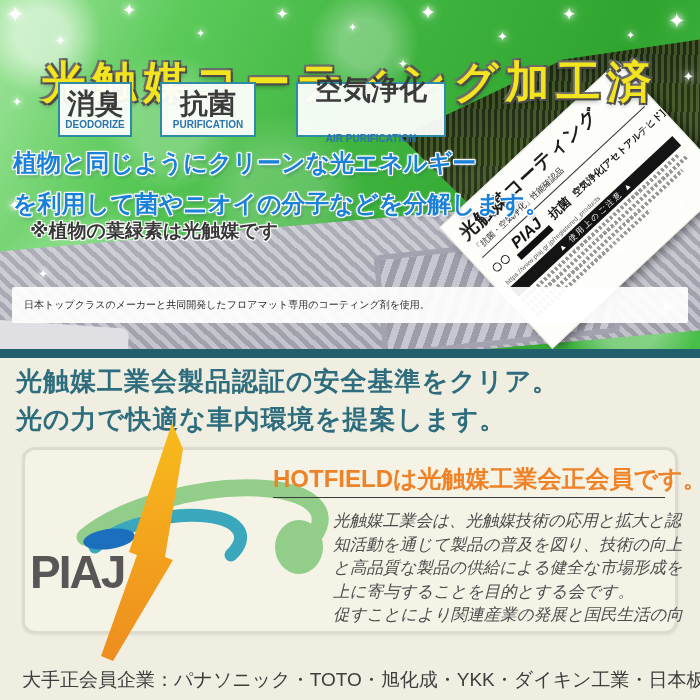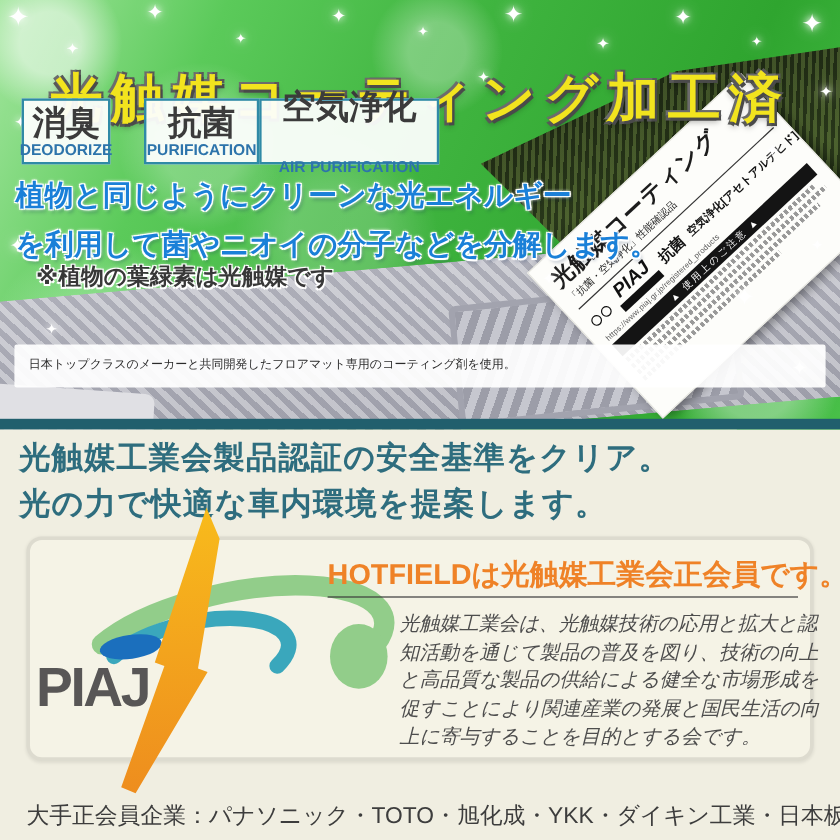--- a/index.html
+++ b/index.html
@@ -18,23 +18,23 @@
       radial-gradient(circle at 12% 82%, rgba(200,245,200,.45) 0 46px, rgba(255,255,255,0) 95px),
       linear-gradient(115deg,#a3e69e 0%,#5bca5a 22%,#3fb43f 48%,#2fa52f 75%,#49c049 100%);}
   .sp{position:absolute;color:#fff;font-style:normal;z-index:4;
       text-shadow:0 0 6px #fff,0 0 12px rgba(255,255,255,.8);line-height:1;}
   .hero-title{position:absolute;left:0;top:24px;width:700px;text-align:center;z-index:6;
     font-family:"Liberation Serif","DejaVu Serif",serif;font-weight:bold;font-size:44px;
     letter-spacing:7px;color:#f2e41e;white-space:nowrap;
     text-shadow:2px 2px 0 #4a4a4a,-2px -2px 0 #6c6c6c,2px -2px 0 #585858,-2px 2px 0 #585858,0 3px 5px rgba(0,0,0,.35);}
   .features{position:absolute;left:18px;top:82px;display:flex;z-index:6;}
   .feature{background:rgba(252,254,252,.95);border:2px solid #2f8aa6;height:51px;
-    display:flex;flex-direction:column;align-items:center;justify-content:center;padding:0 4px;}
+    display:flex;flex-direction:column;align-items:center;justify-content:center;padding:0 4px;margin-left:40px;}
   .feature .jp{font-size:28px;font-weight:bold;color:#3b3b3b;line-height:1.1;white-space:nowrap;}
-  .feature .en{font-size:13px;font-weight:bold;color:#2d74ab;line-height:1;white-space:nowrap;}
+  .feature .en{font-size:10px;font-weight:bold;color:#2d74ab;line-height:1;white-space:nowrap;}
   .f1{width:62px;} .f2{width:84px;margin-left:28px;} .f3{width:138px;gap:28px;}
   .headline{position:absolute;left:13px;z-index:6;font-size:24px;font-weight:bold;color:#1a80d8;
     white-space:nowrap;letter-spacing:0;
     text-shadow:0 0 3px #fff,0 0 3px #fff,1px 1px 0 #fff,-1px -1px 0 #fff,1px -1px 0 #fff,-1px 1px 0 #fff,2px 3px 3px rgba(0,30,80,.25);}
   .hl1{top:147px;} .hl2{top:188px;}
   .hero-note{position:absolute;left:30px;top:218px;z-index:6;font-size:19px;font-weight:bold;color:#383838;
     white-space:nowrap;text-shadow:0 0 3px #fff,1px 1px 0 #fff,-1px -1px 0 #fff,1px -1px 0 #fff,-1px 1px 0 #fff;}
   .info-box{position:absolute;left:12px;top:287px;width:652px;z-index:6;background:rgba(255,255,255,.93);
     padding:7px 12px;border-radius:2px;}
   .info-box div{font-size:10px;color:#2b2b2b;line-height:22px;white-space:nowrap;}
@@ -205,19 +205,19 @@
       <polygon points="87,18 98,44 80,152 88,155 28,256 16,251 52,150 44,147" fill="url(#boltg)"></polygon>
     </svg>
 
     <div class="member-title">HOTFIELDは光触媒工業会正会員です。</div>
     <div class="member-rule"></div>
 
     <div class="member-body">
       <span>光触媒工業会は、光触媒技術の応用と拡大と認</span>
       <span>知活動を通じて製品の普及を図り、技術の向上</span>
       <span>と高品質な製品の供給による健全な市場形成を</span>
+      <span>上に寄与することを目的とする会です。</span>
       <span>促すことにより関連産業の発展と国民生活の向</span>
-      <span>上に寄与することを目的とする会です。</span>
     </div>
 
     <div class="cert-footer">大手正会員企業：パナソニック・TOTO・旭化成・YKK・ダイキン工業・日本板硝子・etc</div>
   </section>
 </div>
 
 </body></html>

